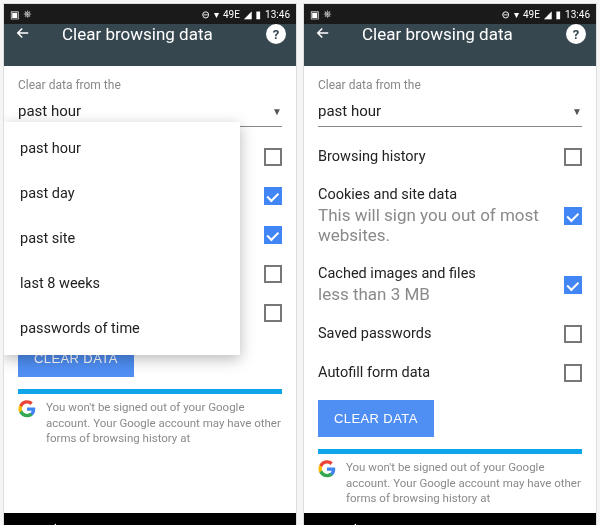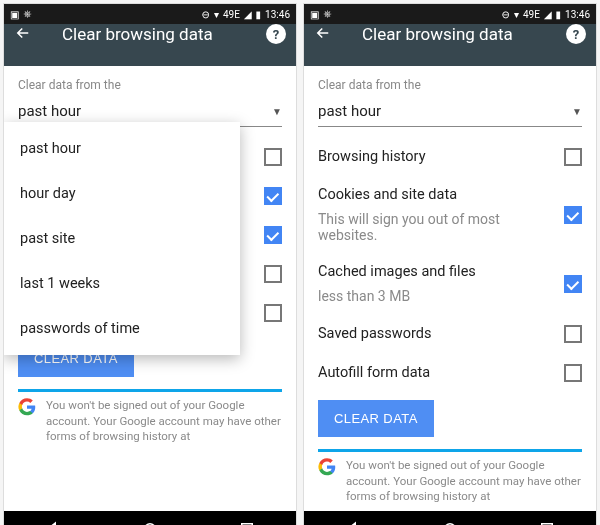--- a/index.html
+++ b/index.html
@@ -63,21 +63,21 @@
     margin-bottom: 10px;
   }
   .dropdown-row .sel { font-size: 15px; color: #222; }
   .dropdown-row .caret { font-size: 10px; color: #555; }
   .item {
     display: flex; align-items: center; justify-content: space-between;
     padding: 10px 0;
   }
   .item .txt { flex: 1; padding-right: 8px; }
   .item .lbl { font-size: 14.5px; color: #222; }
-  .item .sub { font-size: 14px; color: #8a8a8a; margin-top: 8px; }
+  .item .sub { font-size: 17px; color: #8a8a8a; margin-top: 2px; }
   .cb {
     width: 18px; height: 18px; border: 2px solid #777; background: #fff;
     display: flex; align-items: center; justify-content: center;
     flex-shrink: 0;
     margin-top: 1px;
   }
   .cb.checked { background: #4285f4; border-color: #4285f4; }
   .cb.checked::after {
     content: ""; width: 9px; height: 5px; border: 2px solid #fff;
     border-top: 0; border-right: 0; transform: rotate(-45deg) translateY(-1px);
@@ -85,21 +85,21 @@
   .clearbtn {
     margin-top: 8px;
     background: #4f8ef3; color: #fff;
     font-size: 13px; font-weight: 400; letter-spacing: 0.4px;
     padding: 11px 16px; border: none; display: inline-block;
   }
   .notice {
     margin-top: 12px;
     display: flex; gap: 10px; align-items: flex-start;
     padding: 6px 0;
-    border-top: 3px solid #0ea5e9;
+    border-top: 5px solid #0ea5e9;
   }
   .glogo {
     width: 18px; height: 18px; flex-shrink: 0;
   }
   .notice .ntxt { font-size: 11.5px; color: #8a8a8a; line-height: 1.35; }
   .navbar {
     height: 36px; background: #000; display: flex;
     align-items: center; justify-content: space-around;
   }
   .navbar .nbtn { color: #fff; }
@@ -196,23 +196,23 @@
               <path fill="#FBBC05" d="M5.6 13.8c-.2-.7-.4-1.4-.4-2.2s.1-1.5.4-2.2V6.5H1.8C1 8.1.5 9.9.5 11.6s.5 3.5 1.3 5.1l3.8-2.9z"></path>
               <path fill="#EA4335" d="M12 4.8c1.7 0 3.2.6 4.4 1.7l3.3-3.3C17.7 1.3 15.1.2 12 .2 7.5.2 3.7 2.8 1.8 6.5l3.8 2.9C6.5 6.8 9 4.8 12 4.8z"></path>
             </svg>
         </span>
         <div class="ntxt">You won't be signed out of your Google account. Your Google account may have other forms of browsing history at</div>
       </div>
 
       
       <div class="dropdown-menu">
         <div class="opt">past hour</div>
-        <div class="opt">hour day</div>
+        <div class="opt">past day</div>
         <div class="opt">past site</div>
-        <div class="opt">last 1 weeks</div>
+        <div class="opt">last 8 weeks</div>
         <div class="opt">passwords of time</div>
       </div>
     </div>
     <div class="navbar">
       <span class="nbtn">
           <svg width="18" height="18" viewBox="0 0 24 24" fill="none" stroke="#fff" stroke-width="2">
             <path d="M15 4 L5 12 L15 20 Z" fill="none"></path>
           </svg>
         </span>
       <span class="nbtn">

